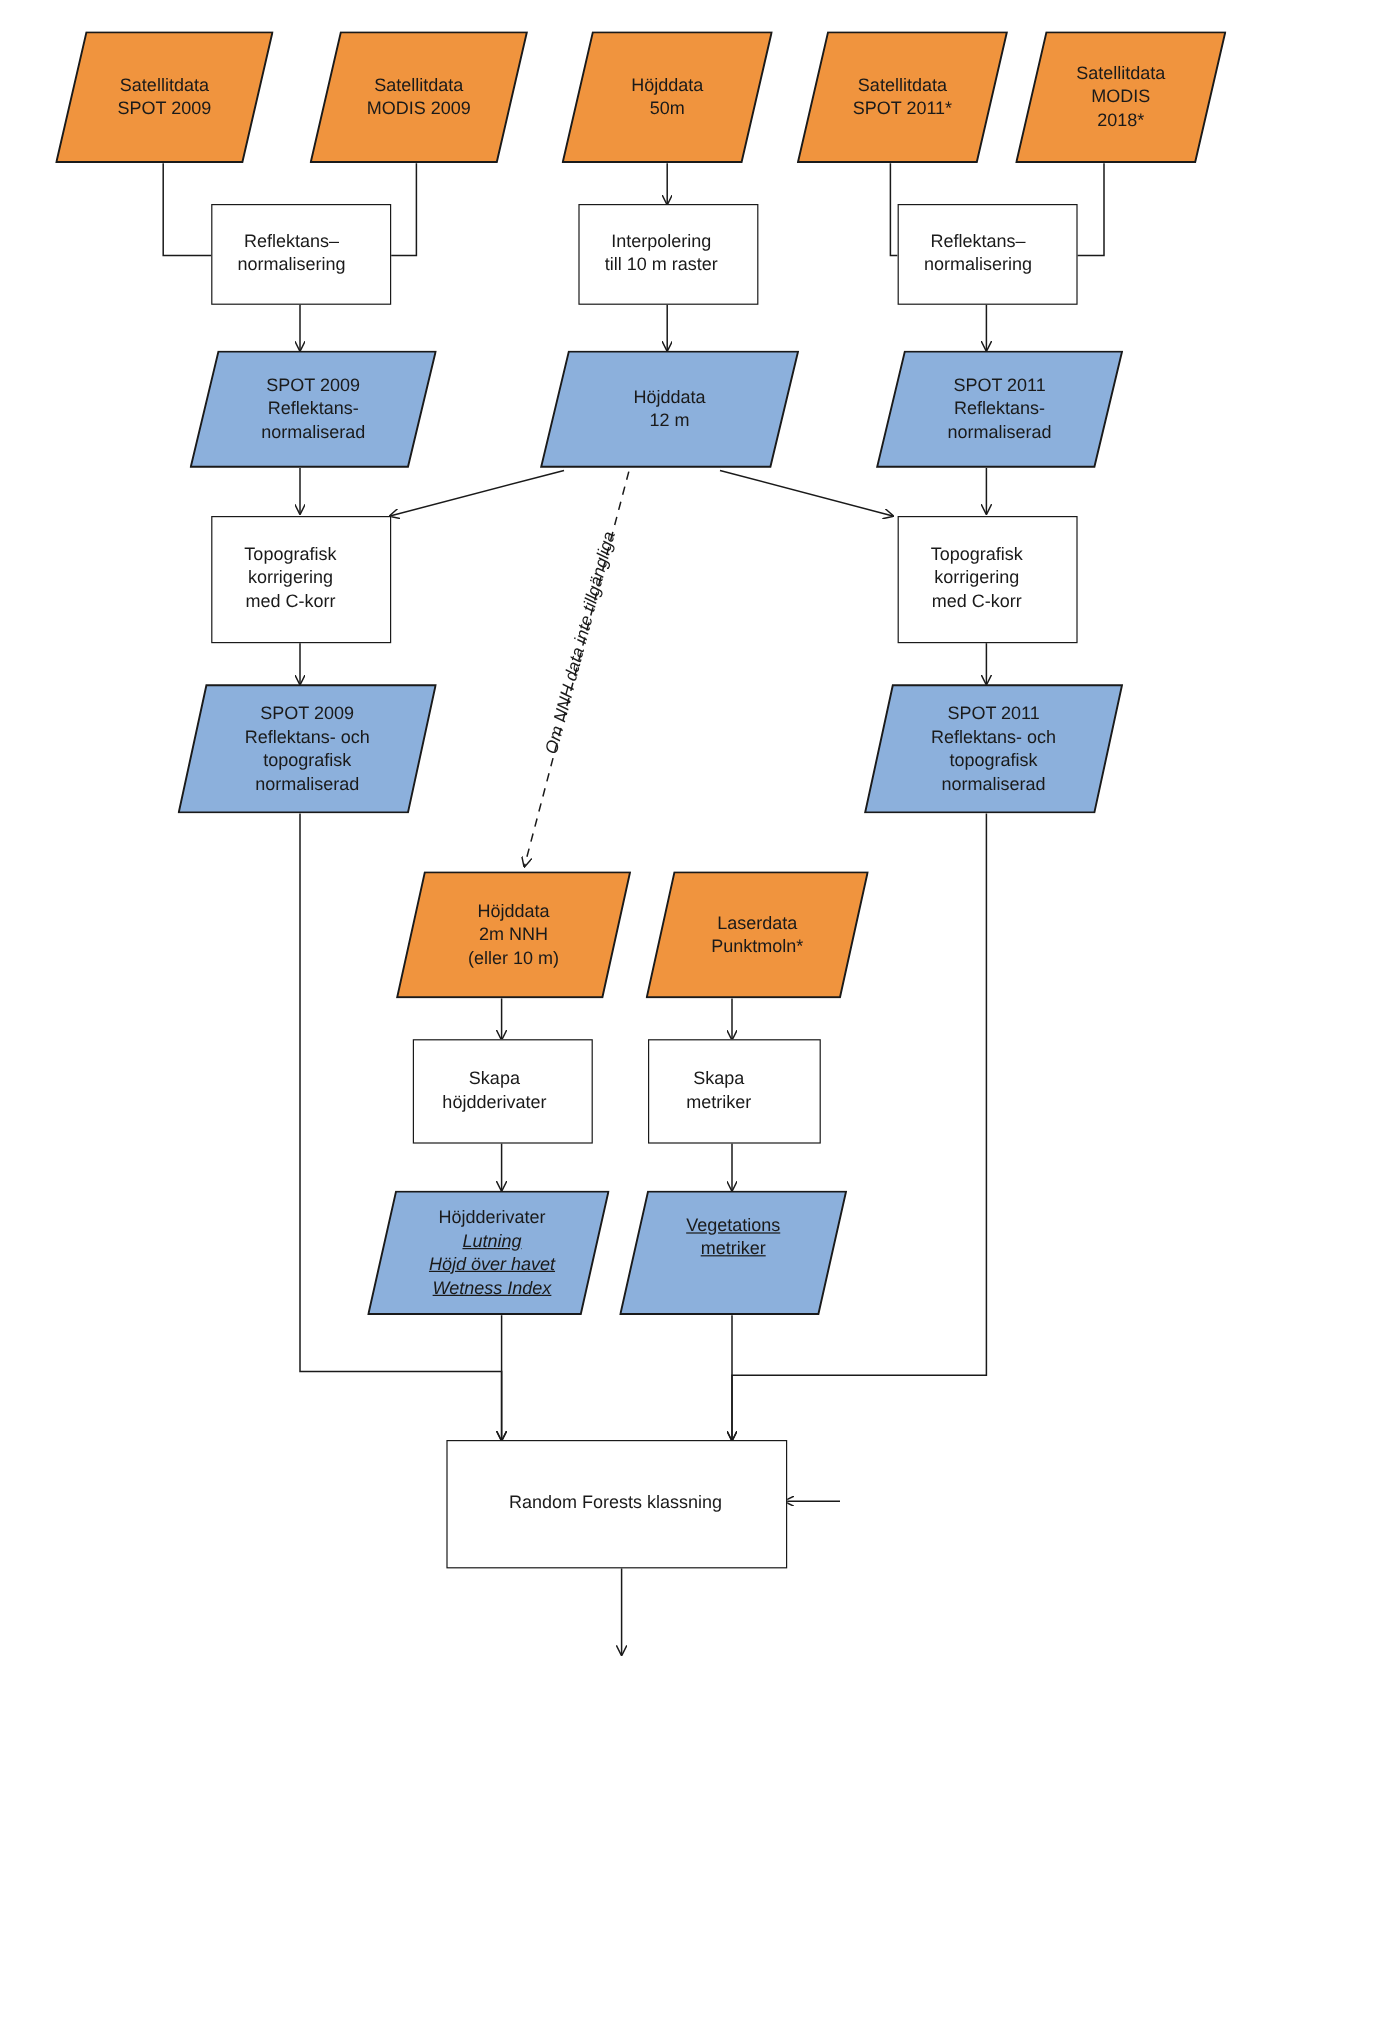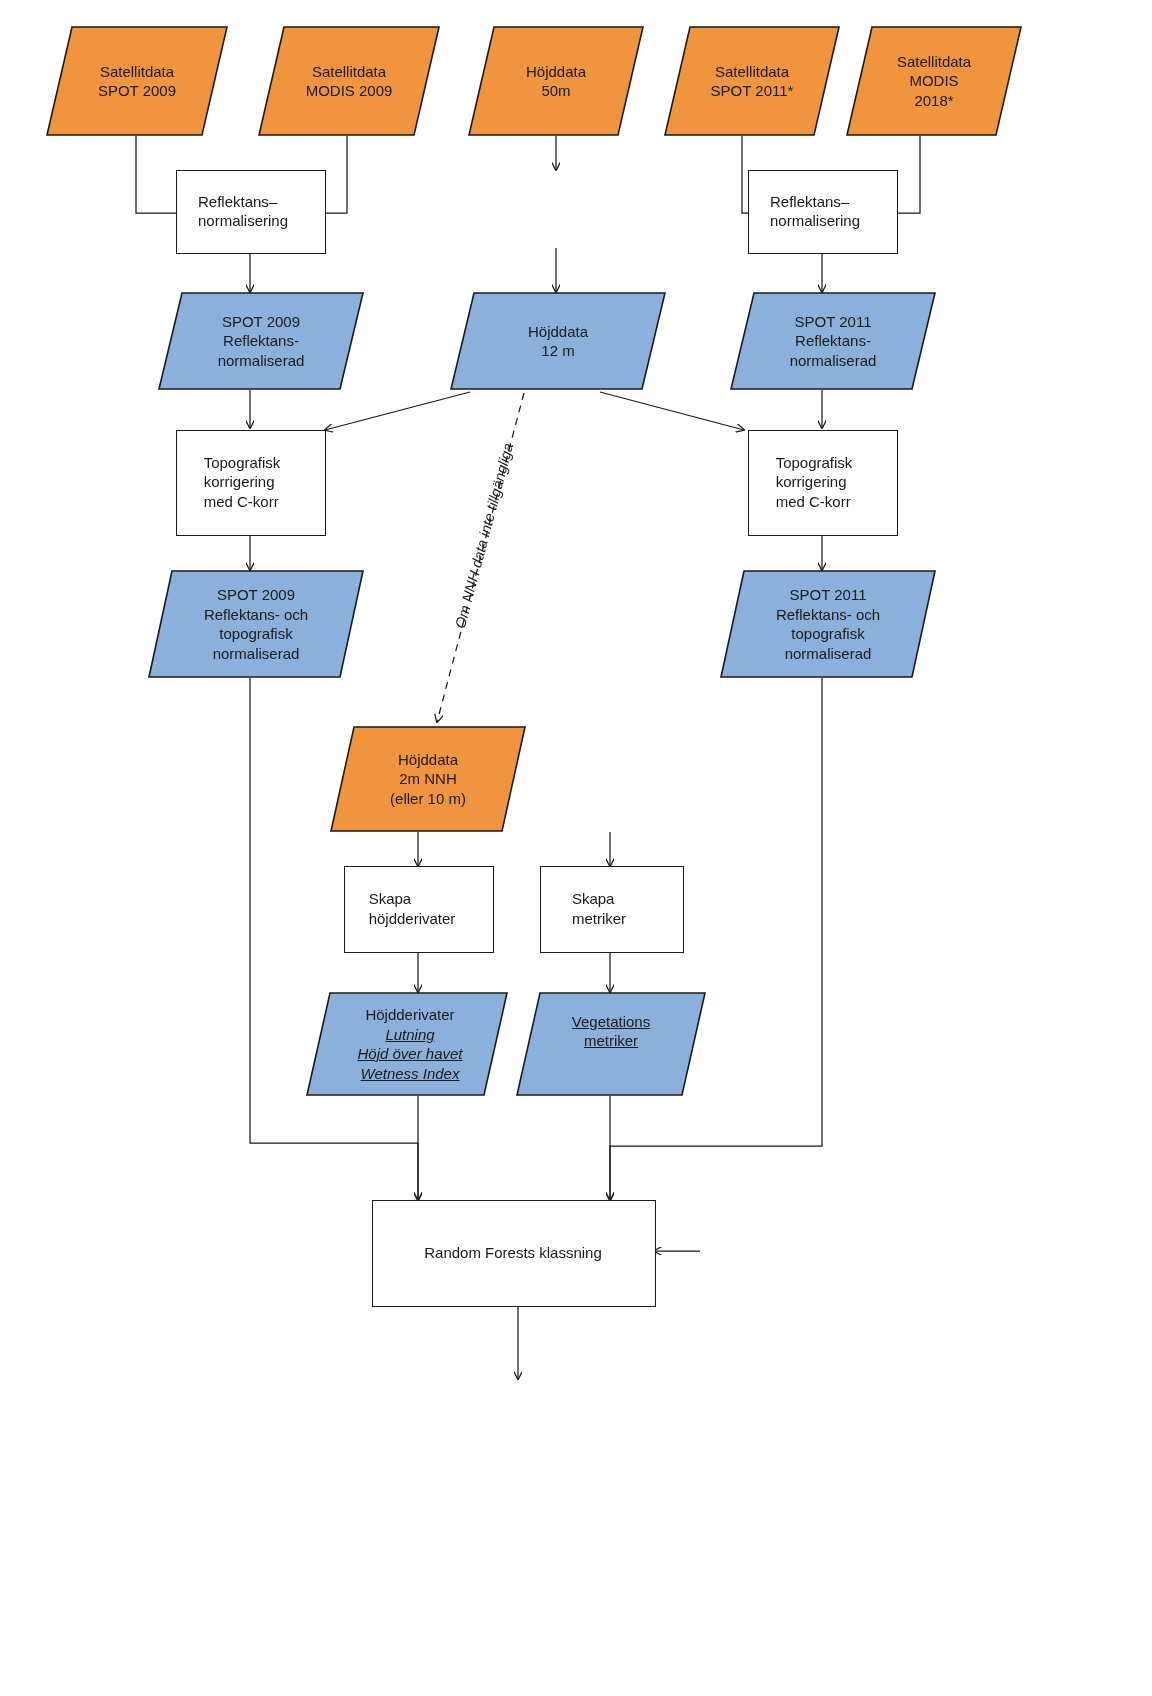--- a/index.html
+++ b/index.html
@@ -8,21 +8,21 @@
        font-family:"Liberation Sans","DejaVu Sans",sans-serif;
        color:#1a1a1a;-webkit-font-smoothing:antialiased;}
   #canvas{position:absolute;left:0;top:0;width:1152px;height:1696px;}
   svg.edges{position:absolute;left:0;top:0;width:1152px;height:1696px;pointer-events:none;}
   .node{position:absolute;box-sizing:border-box;display:flex;align-items:center;justify-content:center;}
   .node .lbl{position:relative;z-index:2;text-align:center;line-height:1.30;}
   
   .para{position:absolute;left:0;top:0;width:100%;height:100%;z-index:1;}
   .rect{position:absolute;left:0;top:0;width:100%;height:100%;z-index:1;
         background:#ffffff;border:1px solid #1a1a1a;}
-  .lbl.left{text-align:left;}
+  .lbl.left{text-align:center;}
   .ital{font-style:italic;text-decoration:underline;}
   .rot-label{position:absolute;font-style:italic;white-space:nowrap;
              transform-origin:0 0;z-index:5;}
   .t15{font-size:15px;}
   .t14{font-size:14.5px;}
 </style>
 </head>
 <body>
 
 <div id="canvas">
@@ -139,20 +139,27 @@
   </div>
 
   <div class="node" style="left:176px;top:170px;width:148px;height:82px;">
     <div class="rect"></div>
     <div class="lbl left t15" style="margin-left:-14px;">
       <div>Reflektans–</div>
       <div>normalisering</div>
     </div>
   </div>
 
+  <div class="node" style="left:482px;top:170px;width:148px;height:82px;">
+    <div class="rect"></div>
+    <div class="lbl left t15" style="margin-left:-10px;">
+      <div>Interpolering</div>
+      <div>till 10 m raster</div>
+    </div>
+  </div>
 
   <div class="node" style="left:748px;top:170px;width:148px;height:82px;">
     <div class="rect"></div>
     <div class="lbl left t15" style="margin-left:-14px;">
       <div>Reflektans–</div>
       <div>normalisering</div>
     </div>
   </div>
 
   <div class="node" style="left:158px;top:292px;width:206px;height:98px;">
@@ -235,20 +242,29 @@
     <svg class="para" viewBox="0 0 196 106" preserveAspectRatio="none">
       <polygon points="24,1 195,1 172,105 1,105" fill="#F0943E" stroke="#1a1a1a" stroke-width="1.6"></polygon>
     </svg>
     <div class="lbl t15">
       <div>Höjddata</div>
       <div>2m NNH</div>
       <div>(eller 10 m)</div>
     </div>
   </div>
 
+  <div class="node" style="left:538px;top:726px;width:186px;height:106px;">
+    <svg class="para" viewBox="0 0 186 106" preserveAspectRatio="none">
+      <polygon points="24,1 185,1 162,105 1,105" fill="#F0943E" stroke="#1a1a1a" stroke-width="1.6"></polygon>
+    </svg>
+    <div class="lbl t15">
+      <div>Laserdata</div>
+      <div>Punktmoln*</div>
+    </div>
+  </div>
 
   <div class="node" style="left:344px;top:866px;width:148px;height:85px;">
     <div class="rect"></div>
     <div class="lbl left t15" style="margin-left:-12px;">
       <div>Skapa</div>
       <div>höjdderivater</div>
     </div>
   </div>
 
   <div class="node" style="left:540px;top:866px;width:142px;height:85px;">

